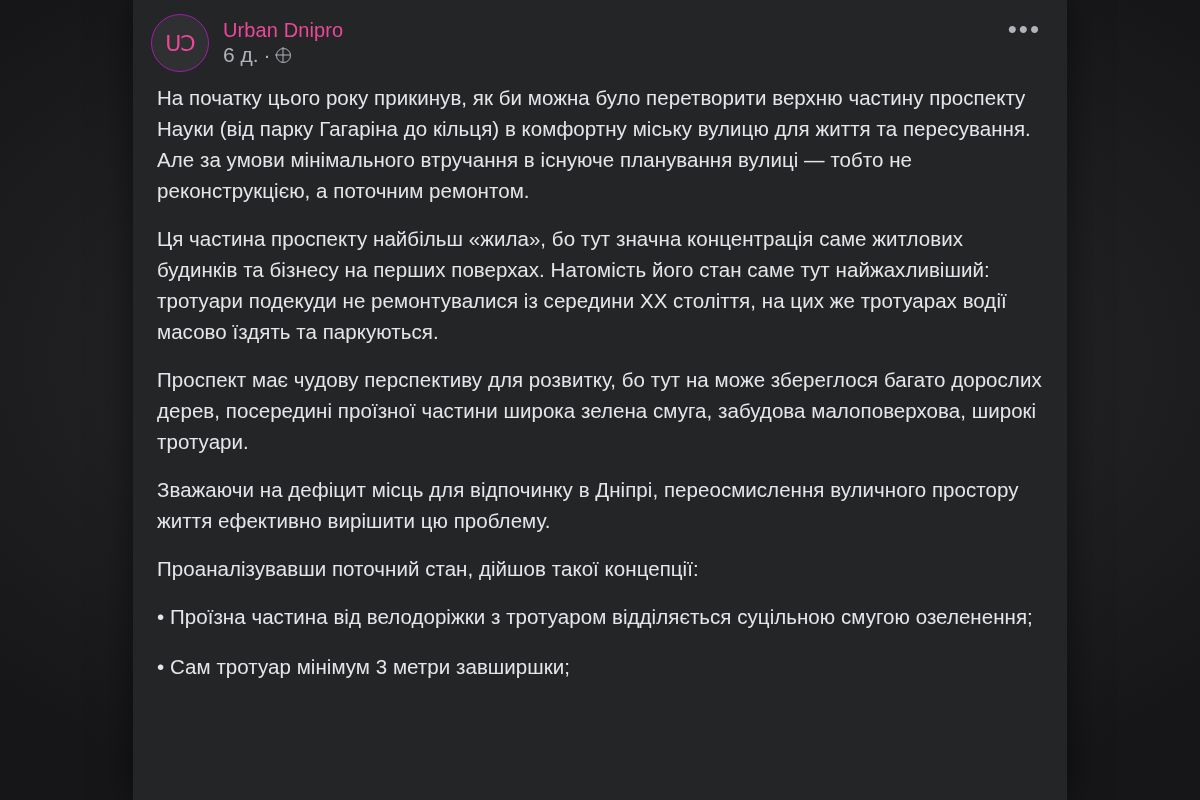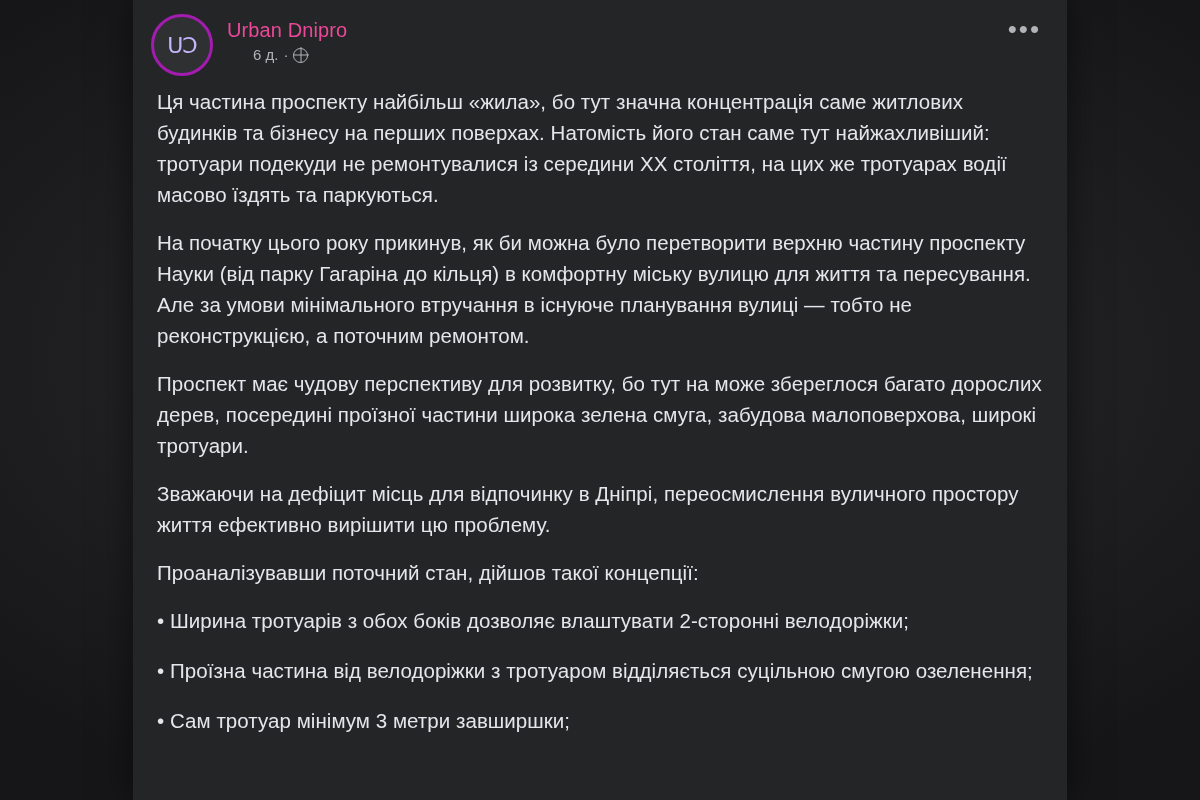--- a/index.html
+++ b/index.html
@@ -37,26 +37,26 @@
   .post-header {
     display: flex;
     align-items: flex-start;
     padding: 14px 18px 6px 18px;
   }
   .avatar {
     width: 56px;
     height: 56px;
     border-radius: 50%;
     background: #2f3031;
-    border: 3px solid #a21caf;
+    border: 1px solid #a21caf;
     flex: 0 0 auto;
     display: flex;
     align-items: center;
     justify-content: center;
-    color: #c4b5fd;
+    color: #ec4899;
     font-size: 22px;
     letter-spacing: -1px;
     font-family: "DejaVu Sans", sans-serif;
   }
   .header-text {
     margin-left: 14px;
     padding-top: 4px;
     flex: 1 1 auto;
     min-width: 0;
   }
@@ -65,23 +65,22 @@
     font-size: 20px;
     font-weight: normal;
     line-height: 24px;
     letter-spacing: 0.1px;
   }
   .meta-row {
     display: flex;
     align-items: center;
     margin-top: 4px;
     color: #b0b3b8;
-    font-size: 15px;
+    font-size: 21px;
     line-height: 18px;
-    margin-left: 26px;
   }
   .meta-sep {
     margin: 0 5px;
     color: #b0b3b8;
   }
   .globe-icon {
     display: inline-block;
     width: 13px;
     height: 13px;
     border: 1.4px solid #b0b3b8;
@@ -153,24 +152,23 @@
       <div class="meta-row">
         <span>6 д.</span>
         <span class="meta-sep">·</span>
         <span class="globe-icon"></span>
       </div>
     </div>
     <div class="more-button">•••</div>
   </div>
 
   <div class="post-body">
+    <p class="para">На початку цього року прикинув, як би можна було перетворити верхню частину проспекту Науки (від парку Гагаріна до кільця) в комфортну міську вулицю для життя та пересування. Але за умови мінімального втручання в існуюче планування вулиці — тобто не реконструкцією, а поточним ремонтом.</p>
     <p class="para">Ця частина проспекту найбільш «жила», бо тут значна концентрація саме житлових будинків та бізнесу на перших поверхах. Натомість його стан саме тут найжахливіший: тротуари подекуди не ремонтувалися із середини XX століття, на цих же тротуарах водії масово їздять та паркуються.</p>
-    <p class="para">На початку цього року прикинув, як би можна було перетворити верхню частину проспекту Науки (від парку Гагаріна до кільця) в комфортну міську вулицю для життя та пересування. Але за умови мінімального втручання в існуюче планування вулиці — тобто не реконструкцією, а поточним ремонтом.</p>
     <p class="para">Проспект має чудову перспективу для розвитку, бо тут на може збереглося багато дорослих дерев, посередині проїзної частини широка зелена смуга, забудова малоповерхова, широкі тротуари.</p>
     <p class="para">Зважаючи на дефіцит місць для відпочинку в Дніпрі, переосмислення вуличного простору життя ефективно вирішити цю проблему.</p>
     <p class="para tight">Проаналізувавши поточний стан, дійшов такої концепції:</p>
-    <p class="para bullet">• Ширина тротуарів з обох боків дозволяє влаштувати 2-сторонні велодоріжки;</p>
     <p class="para bullet">• Проїзна частина від велодоріжки з тротуаром відділяється суцільною смугою озеленення;</p>
     <p class="para bullet">• Сам тротуар мінімум 3 метри завширшки;</p>
 
   </div>
 
 </div>
 
 </body></html>

